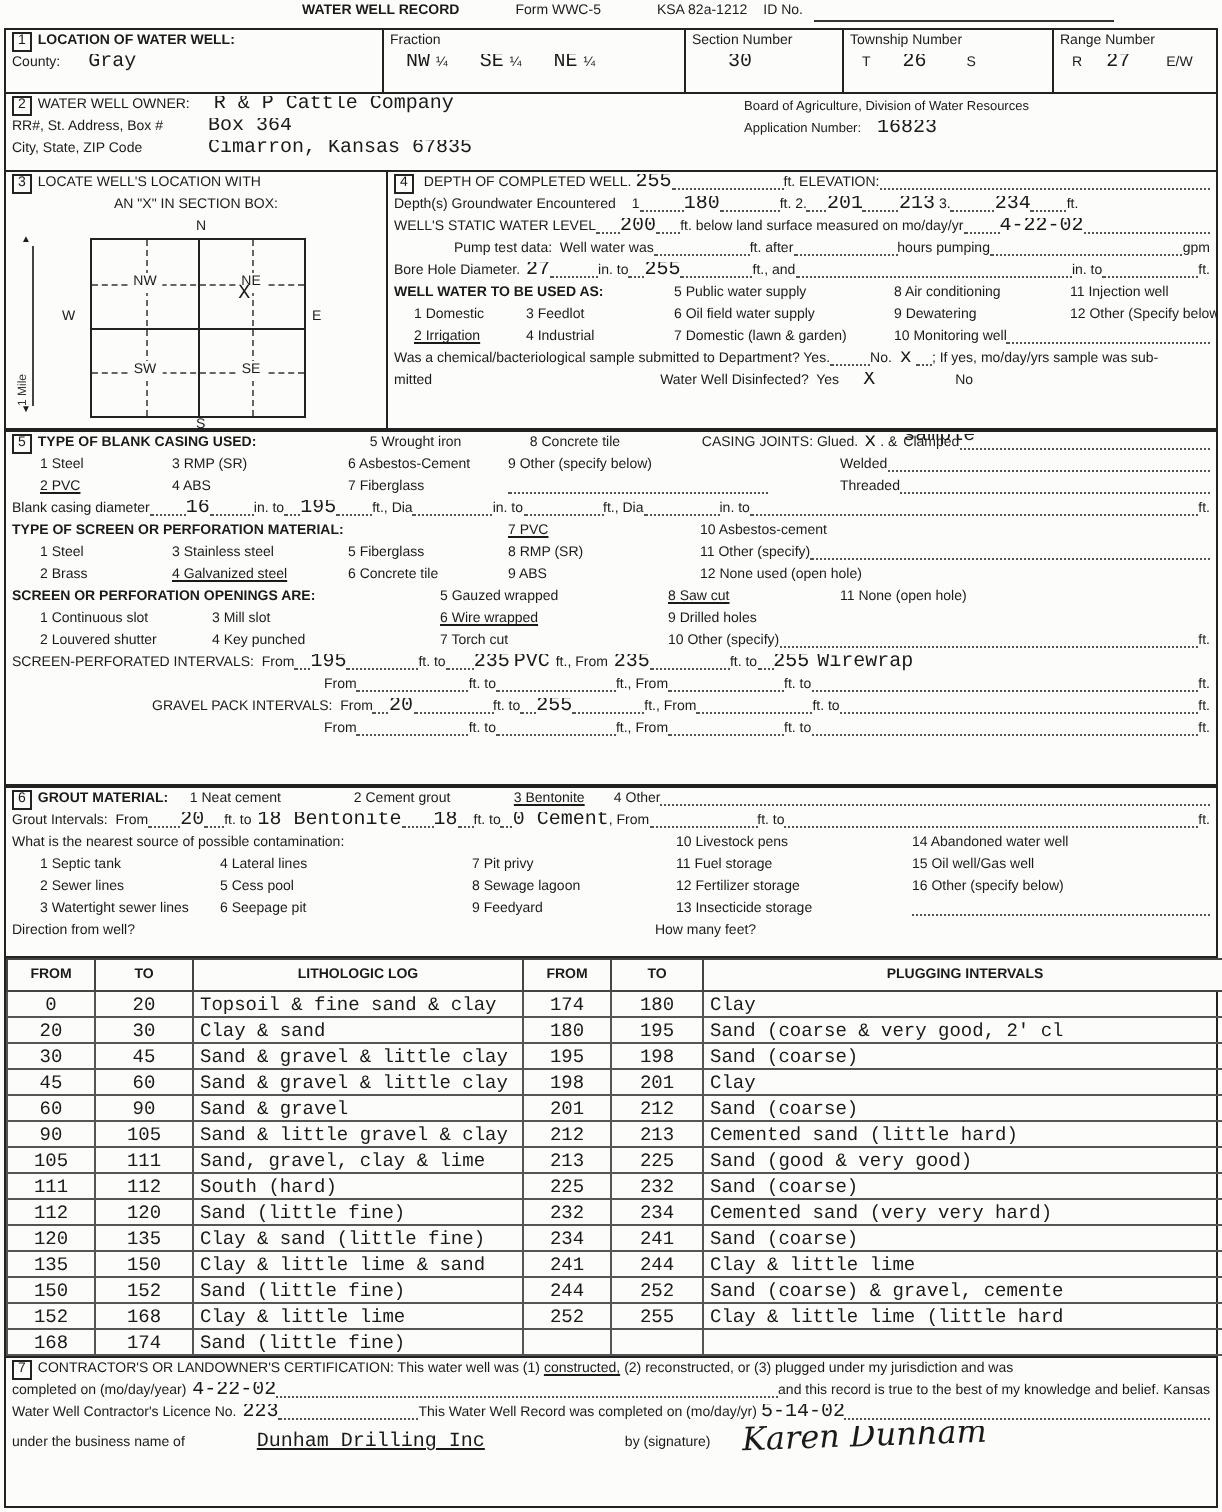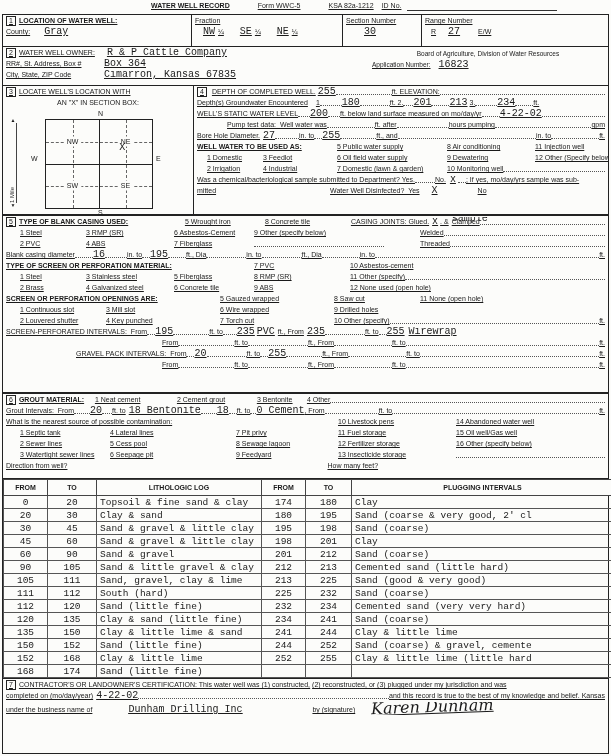--- a/index.html
+++ b/index.html
@@ -3,21 +3,21 @@
 <meta charset="utf-8">
 <style>
   html,body{margin:0;padding:0;background:#e8e8e4;}
   .page{position:relative;width:611px;height:756px;margin:0 auto;background:#fcfcfa;color:#1a1a1a;
         font-family:"Liberation Sans",sans-serif;overflow:hidden;}
   .printed{font-size:7px;line-height:10px;white-space:pre;flex-shrink:0;}
   .typed{font-family:"Liberation Mono","DejaVu Sans Mono",monospace;font-size:10px;line-height:10px;white-space:pre;flex-shrink:0;}
   .hand{font-family:"DejaVu Serif",serif;font-style:italic;font-size:16px;line-height:10px;transform:rotate(-2deg);}
   .bold{font-weight:bold;}
   .ul{text-decoration:underline;text-underline-offset:1px;}
-  .fline{display:flex;align-items:baseline;overflow:hidden;padding:0 3px;margin:1px 0;text-decoration:underline;}
+  .fline{display:flex;align-items:baseline;overflow:hidden;padding:0 3px;margin:1px 0;}
   .dots{display:inline-block;border-bottom:1px dotted #555;height:1px;align-self:flex-end;margin-bottom:2px;flex-shrink:0;}
   .gap{display:inline-block;flex-shrink:0;}
   .rule{display:inline-block;border-bottom:1px solid #333;height:1px;align-self:flex-end;margin-bottom:2px;flex-shrink:0;}
   .fill{flex:1 1 auto;}
   .secbox{border:1px solid #222;font-size:7px;line-height:8px;padding:0 2px;margin-right:3px;flex-shrink:0;}
   .rel{position:relative;}
   .overlay{position:absolute;left:0;top:-3px;}
   .frame{position:absolute;left:2px;right:2px;top:14px;bottom:2px;border:1.5px solid #222;}
   .row{border-bottom:1px solid #222;}
   .cells{display:flex;}
@@ -47,21 +47,21 @@
   .mile .ml{flex:1;writing-mode:vertical-rl;transform:rotate(180deg);font-size:6px;color:#333;
             border-left:1px solid #444;padding-left:1px;}
   
   table.litho{border-collapse:collapse;width:611px;table-layout:fixed;}
   table.litho th{font-size:7px;font-weight:bold;border:1px solid #444;height:13px;background:#fcfcfa;}
   table.litho td{border:1px solid #555;height:12px;overflow:hidden;white-space:nowrap;
                  font-family:"Liberation Mono","DejaVu Sans Mono",monospace;font-size:9.5px;padding:0 3px;}
   table.litho td.num{text-align:center;}
   .owner{display:flex;}
   .ownerL{flex:1;}
-  .ownerR{width:232px;padding:2px 4px;flex-shrink:0;text-align:center;}
+  .ownerR{width:232px;padding:2px 4px;flex-shrink:0;}
   .ownerR .printed{font-size:6.5px;}
   .big .typed{font-size:11.5px;}
   .sec5{border-top:1.5px solid #222;}
 </style>
 </head>
 <body>
 
 <div class="page">
 
   <div class="fline" style="height:12px">
@@ -110,20 +110,33 @@
             <span class="printed">¼</span>
           </div>
       </div>
       <div style="width:78px">
         <div class="fline">
             <span class="printed">Section Number</span>
           </div>
         <div class="fline">
             <span class="gap" style="width: 18px;"></span>
             <span class="typed">30</span>
+          </div>
+      </div>
+      <div style="width:104px">
+        <div class="fline">
+            <span class="printed">Township Number</span>
+          </div>
+        <div class="fline">
+            <span class="gap" style="width: 6px;"></span>
+            <span class="printed">T</span>
+            <span class="gap" style="width: 16px;"></span>
+            <span class="typed">26</span>
+            <span class="gap" style="width: 20px;"></span>
+            <span class="printed">S</span>
           </div>
       </div>
       <div style="flex:1">
         <div class="fline">
             <span class="printed">Range Number</span>
           </div>
         <div class="fline">
             <span class="gap" style="width: 6px;"></span>
             <span class="printed">R</span>
             <span class="gap" style="width: 12px;"></span>
@@ -675,20 +688,30 @@
           <span class="printed">(2) reconstructed, or (3) plugged under my jurisdiction and was</span>
         </div>
       <div class="fline">
           <span class="printed">completed on (mo/day/year)</span>
           <span class="gap" style="width: 3px;"></span>
           <span class="typed">4-22-02</span>
           <span class="dots fill" style="width: 160px;"></span>
           <span class="printed">and this record is true to the best of my knowledge and belief. Kansas</span>
         </div>
       <div class="fline">
+          <span class="printed">Water Well Contractor's Licence No.</span>
+          <span class="gap" style="width: 3px;"></span>
+          <span class="typed">223</span>
+          <span class="dots" style="width: 70px;"></span>
+          <span class="printed">This Water Well Record was completed on (mo/day/yr)</span>
+          <span class="gap" style="width: 2px;"></span>
+          <span class="typed">5-14-02</span>
+          <span class="dots fill" style="width: 60px;"></span>
+        </div>
+      <div class="fline">
           <span class="printed">under the business name of</span>
           <span class="gap" style="width: 36px;"></span>
           <span class="typed ul">Dunham Drilling Inc</span>
           <span class="gap" style="width: 70px;"></span>
           <span class="printed">by (signature)</span>
           <span class="gap" style="width: 16px;"></span>
           <span class="hand">Karen Dunham</span>
         </div>
     </div>
 

